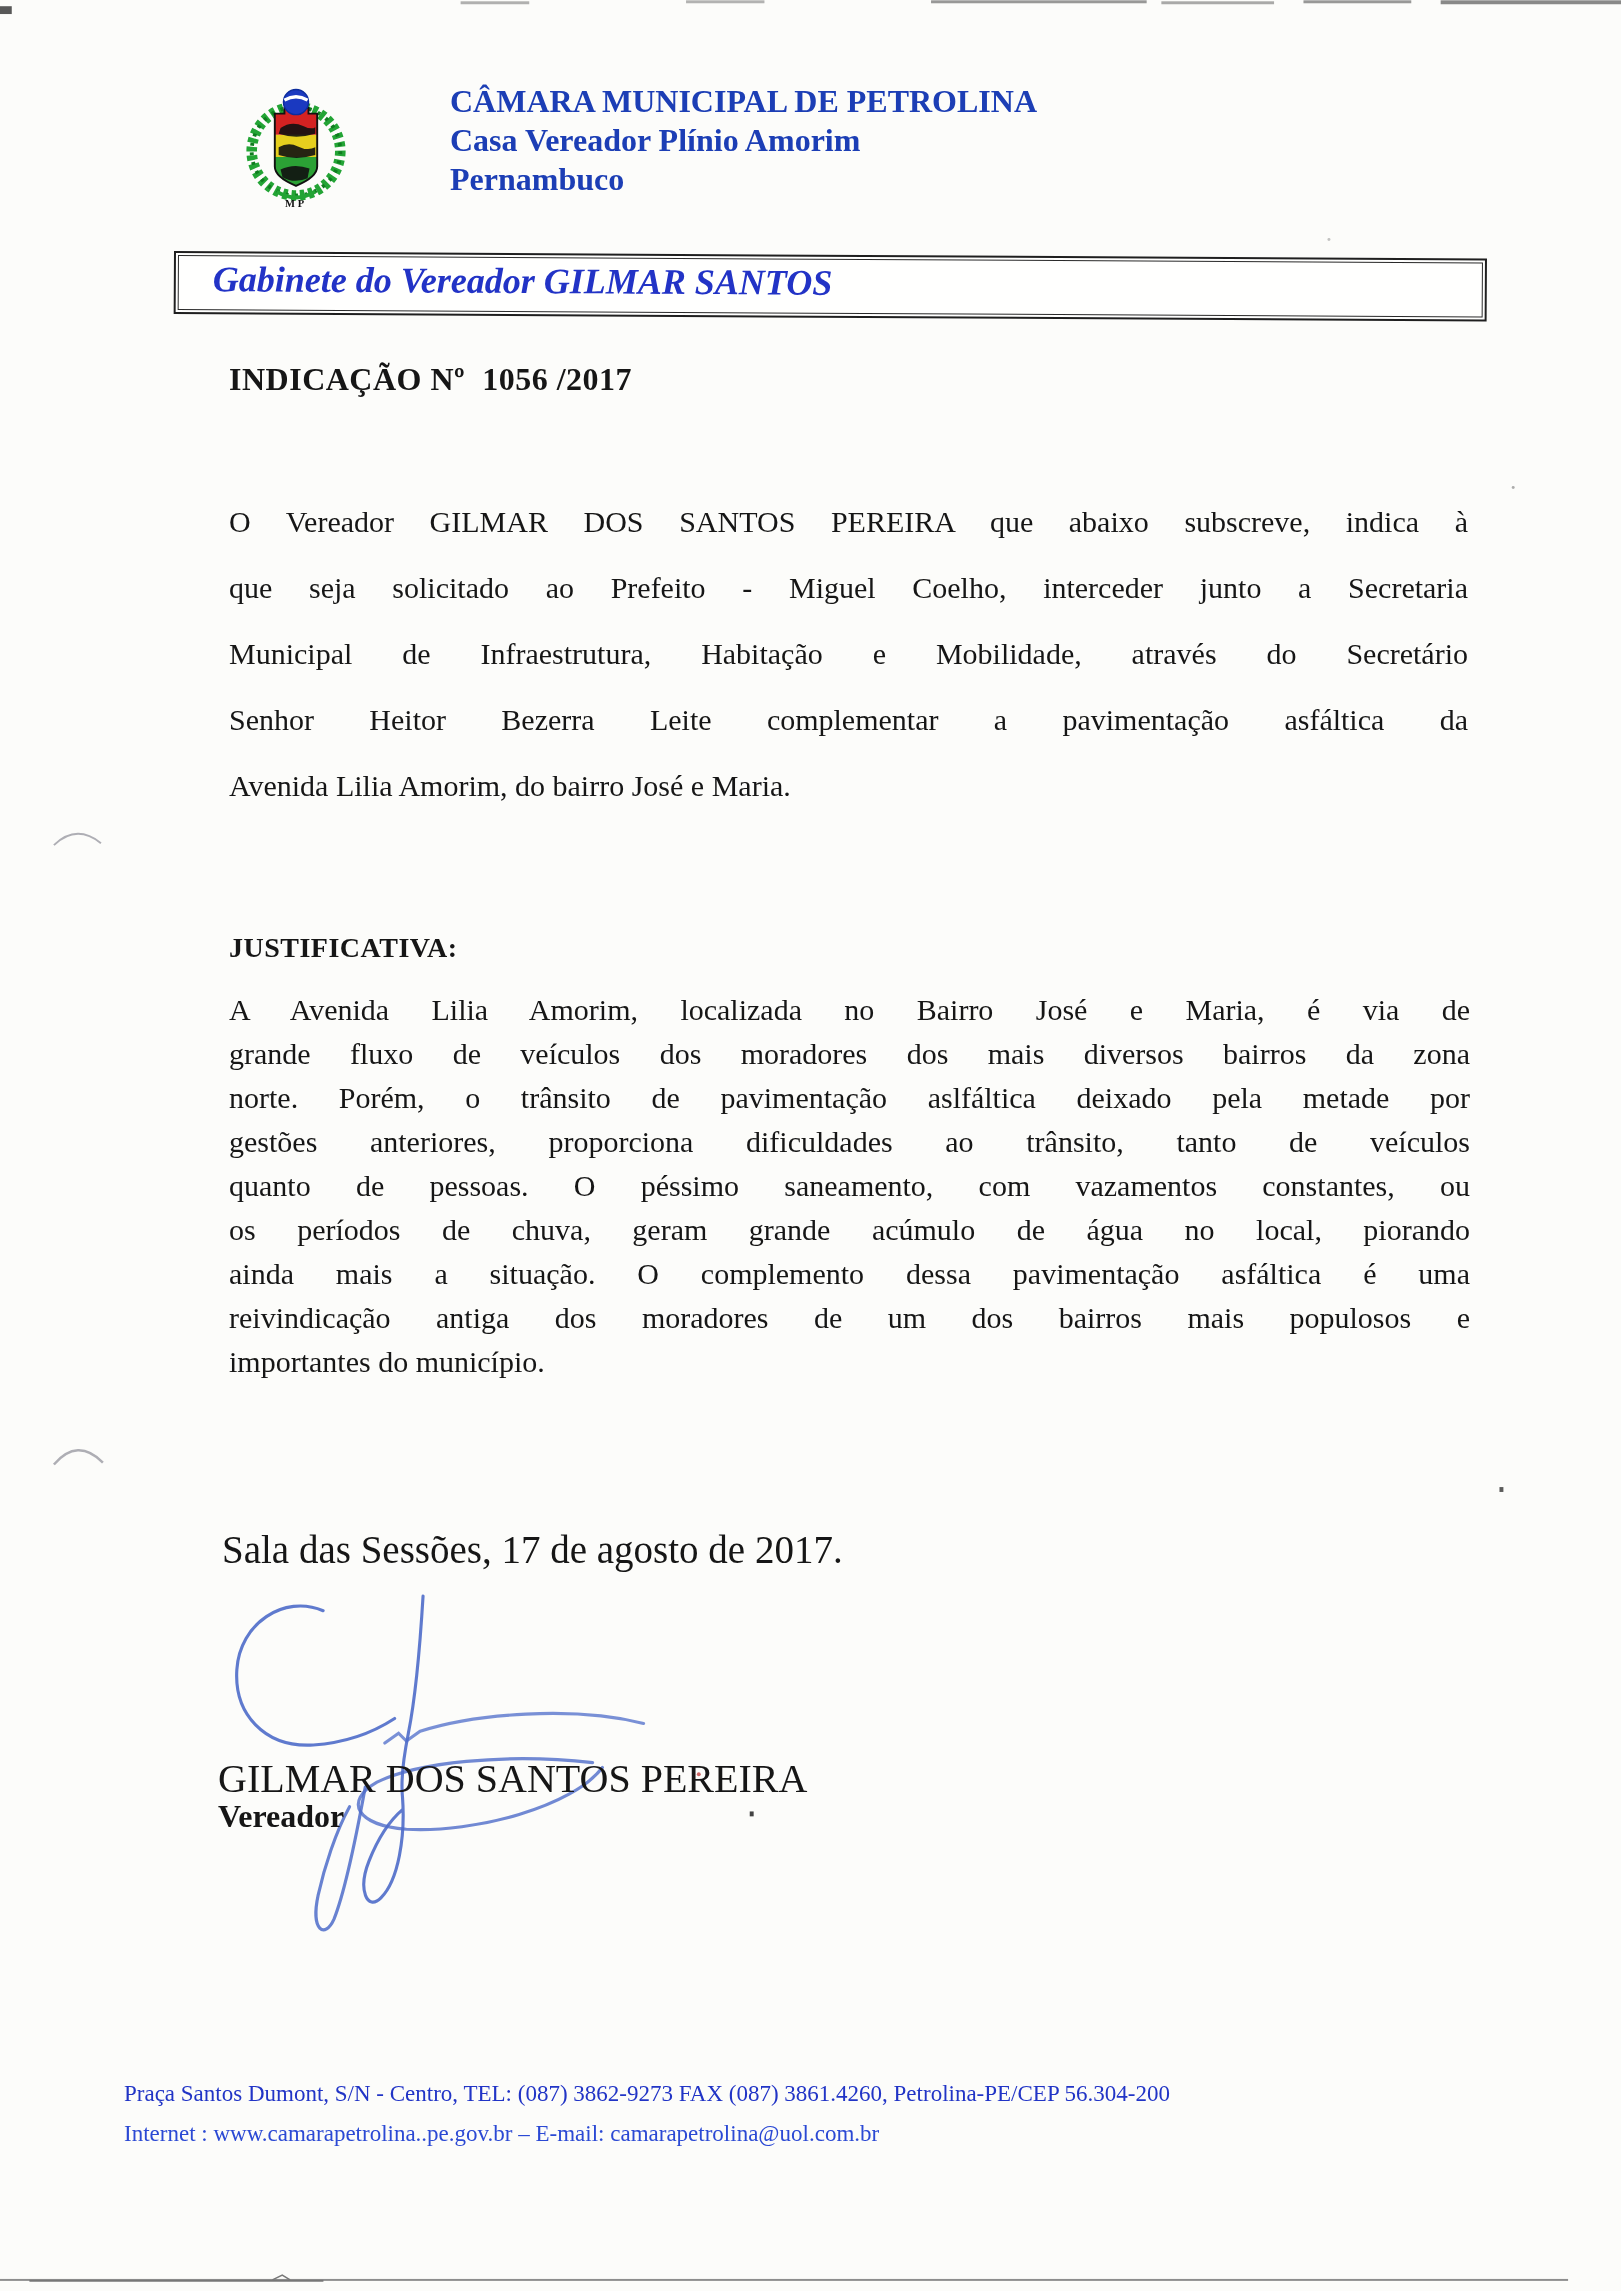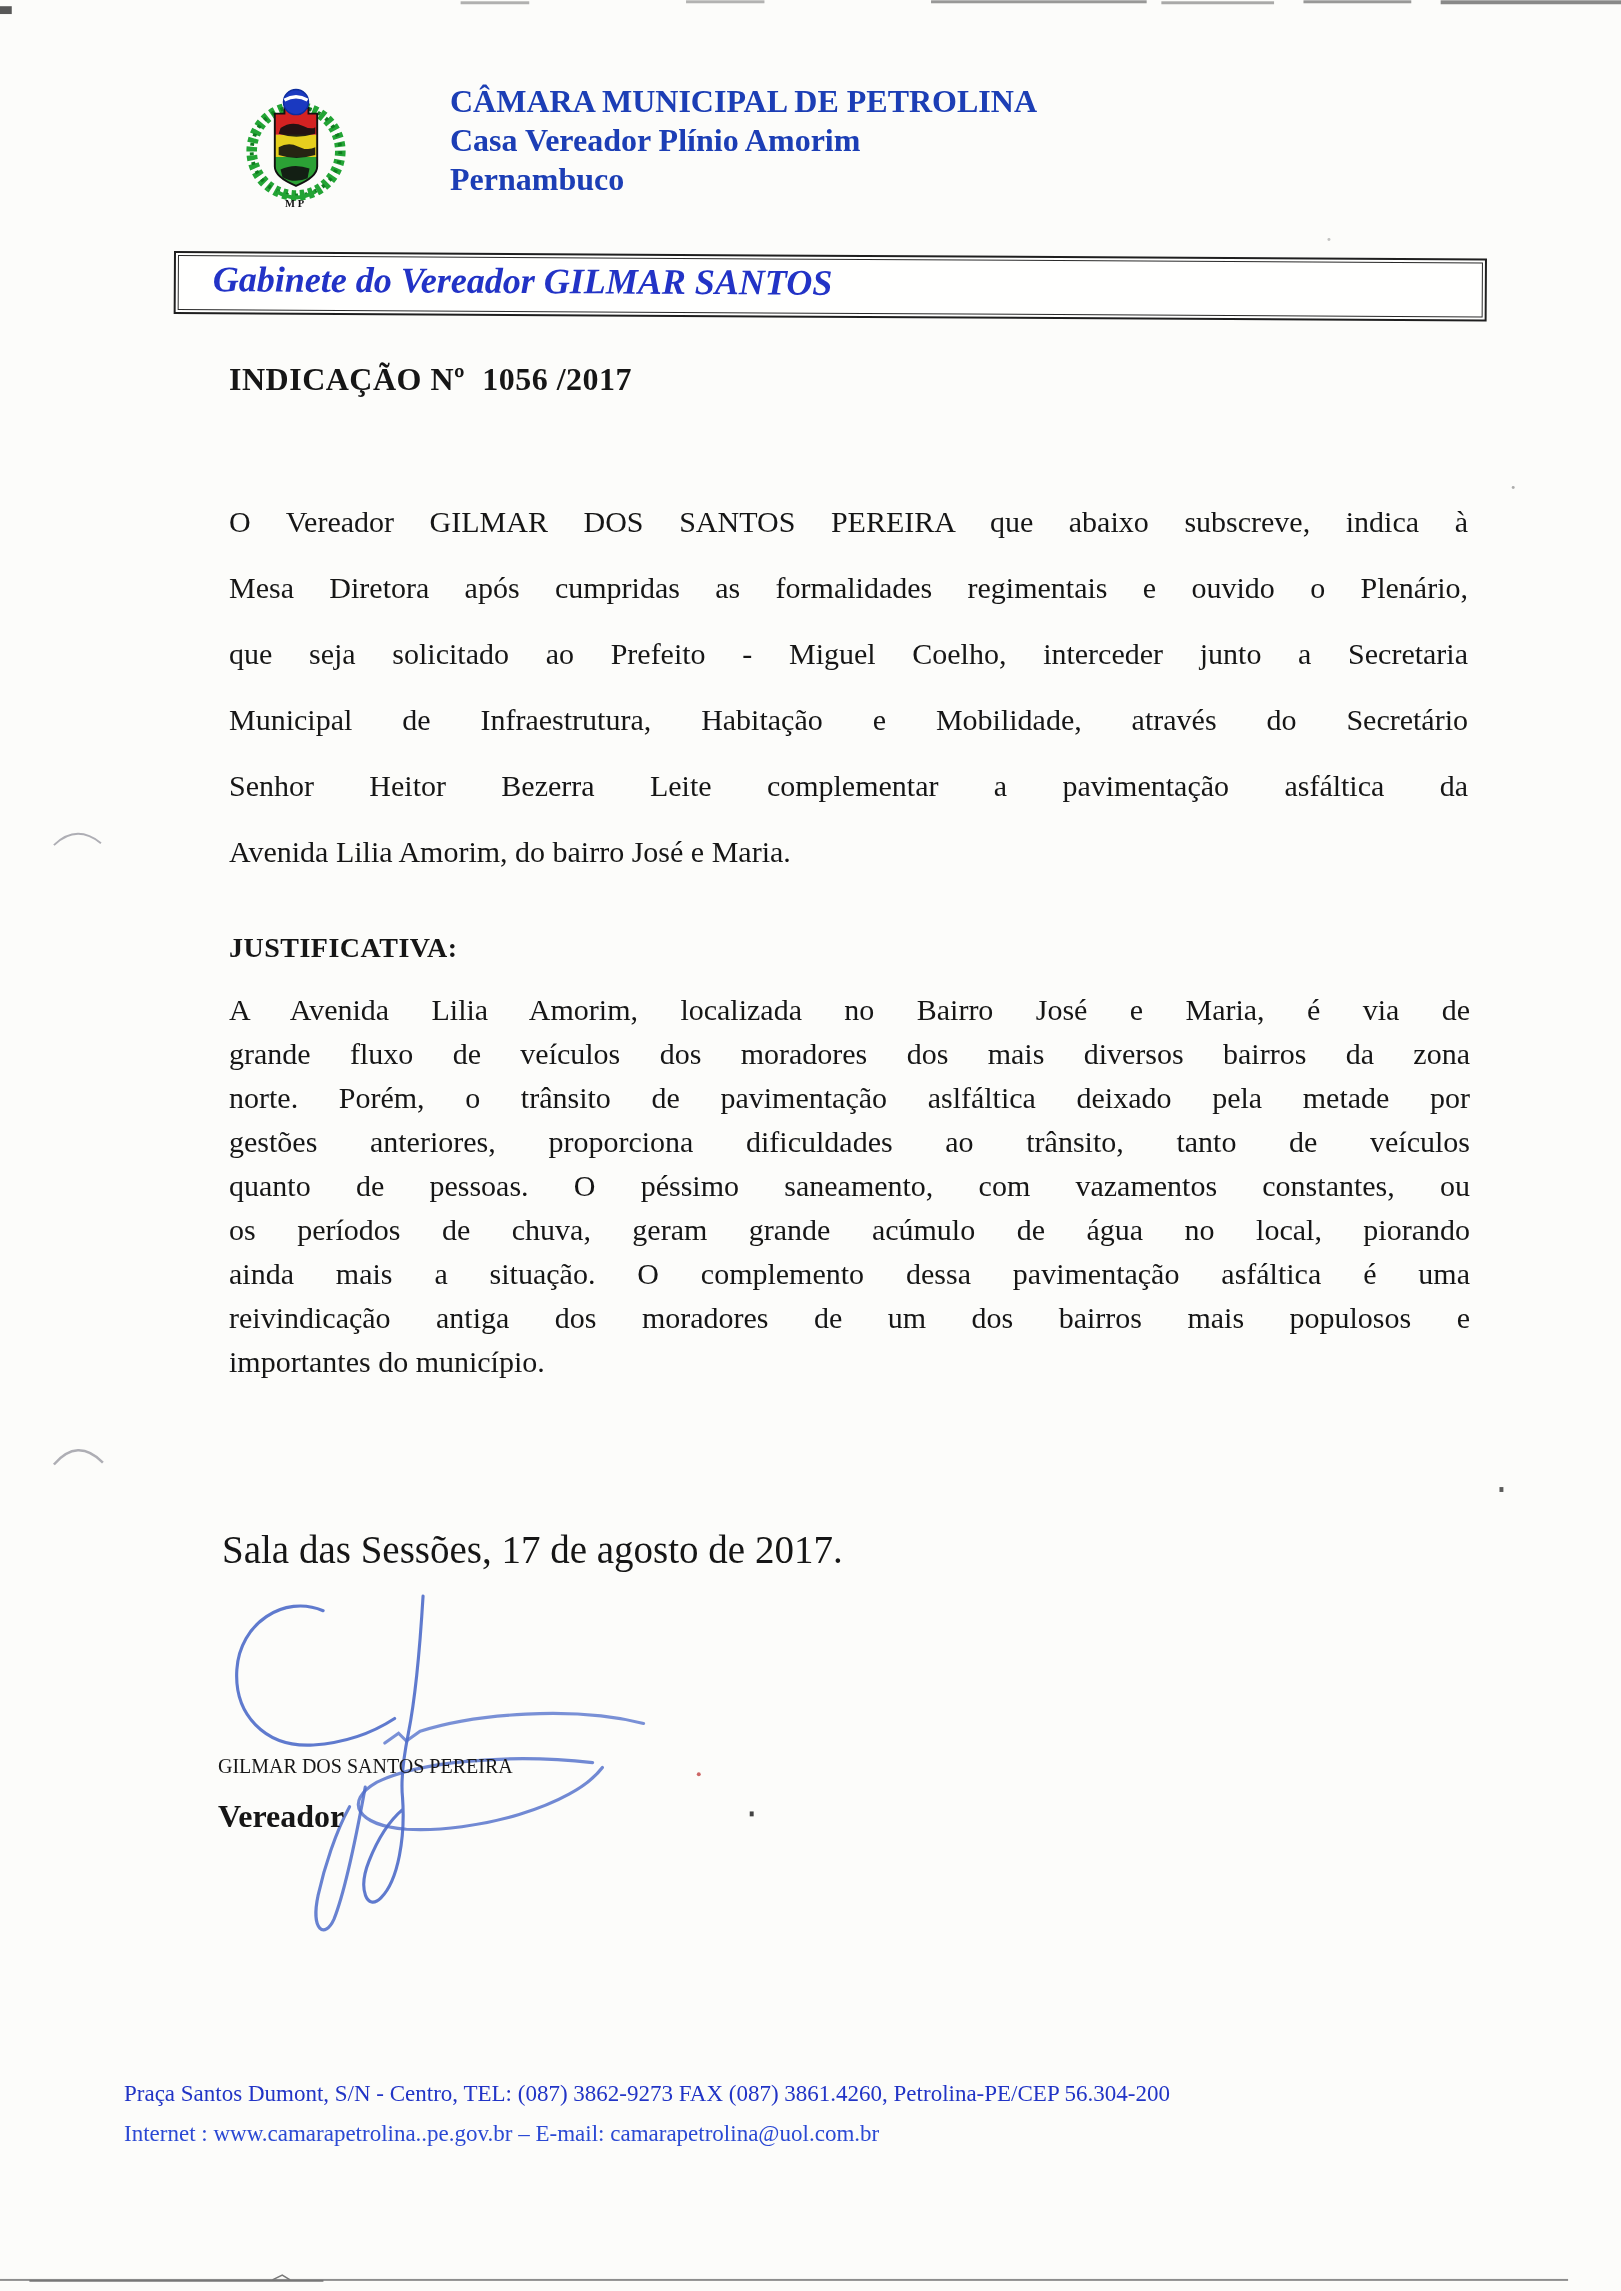--- a/index.html
+++ b/index.html
@@ -31,21 +31,21 @@
   .doc-title{left:229px;top:361px;font-size:32px;font-weight:bold;white-space:pre;letter-spacing:0.5px;}
   
   .para{font-size:30px;}
   .p1{left:229px;top:489px;width:1239px;line-height:66px;}
   .p2{left:229px;top:988px;width:1241px;line-height:44px;}
   .jline{text-align:justify;text-align-last:justify;}
   .jline.last{text-align-last:left;}
   .heading{left:229px;top:932px;font-size:28px;font-weight:bold;letter-spacing:0.5px;}
   .date-line{left:222px;top:1527px;font-size:39px;white-space:pre;}
   
-  .sig-name{left:218px;top:1755px;font-size:20px;white-space:pre;}
+  .sig-name{left:218px;top:1755px;font-size:40px;white-space:pre;}
   .sig-role{left:218px;top:1798px;font-size:32px;font-weight:bold;white-space:pre;}
   
   .footer{left:124px;top:2074px;width:1372px;text-align:left;font-size:23px;line-height:40px;}
   .footer div{white-space:pre;}
   b{font-weight:normal;}
 </style>
 </head>
 <body>
 
 <svg class="abs" style="left:0;top:0;" width="1621" height="2292" viewBox="0 0 1654 2338">
@@ -102,21 +102,20 @@
 
 <div class="abs banner">
   <div class="banner-inner"></div>
   <div class="banner-text" style="color: rgb(34, 51, 198);">Gabinete do Vereador GILMAR SANTOS</div>
 </div>
 
 <div class="abs doc-title">INDICAÇÃO Nº  1056 /2017</div>
 
 <div class="abs para p1">
     <div class="jline"><span>O Vereador GILMAR DOS SANTOS PEREIRA que abaixo subscreve, indica à</span></div>
-    <div class="jline"><span>Mesa Diretora após cumpridas as formalidades regimentais e ouvido o Plenário,</span></div>
     <div class="jline"><span>que seja solicitado ao Prefeito - Miguel Coelho, interceder junto a Secretaria</span></div>
     <div class="jline"><b>Municipal de Infraestrutura, Habitação e Mobilidade</b><span>, através do Secretário</span></div>
     <div class="jline"><span>Senhor </span><b>Heitor Bezerra Leite</b><span> complementar a pavimentação asfáltica da</span></div>
     <div class="jline last"><span>Avenida Lilia Amorim, do bairro José e Maria.</span></div>
   </div>
 
 <div class="abs heading">JUSTIFICATIVA:</div>
 
 <div class="abs para p2">
     <div class="jline"><span>A Avenida Lilia Amorim, localizada no Bairro José e Maria, é via de</span></div>

